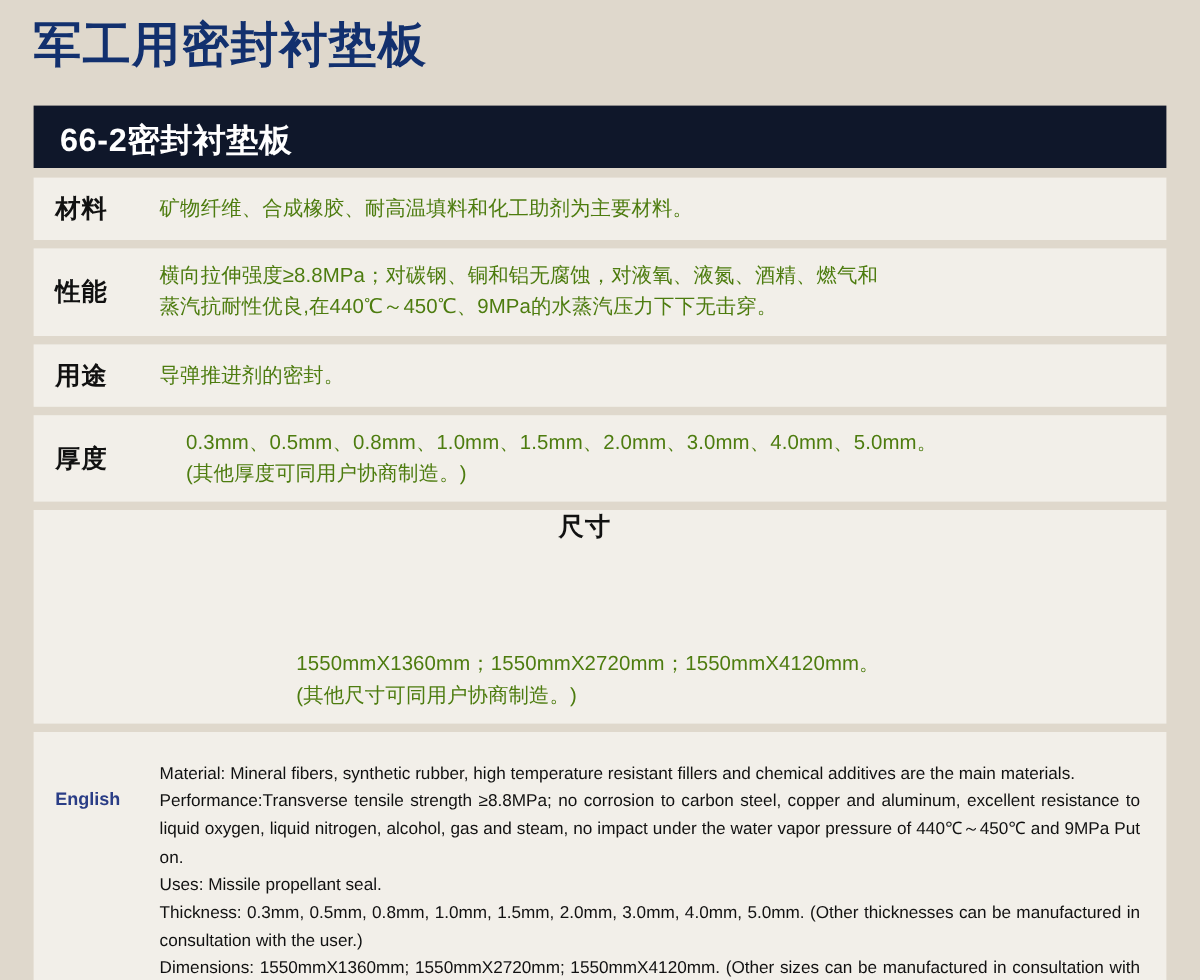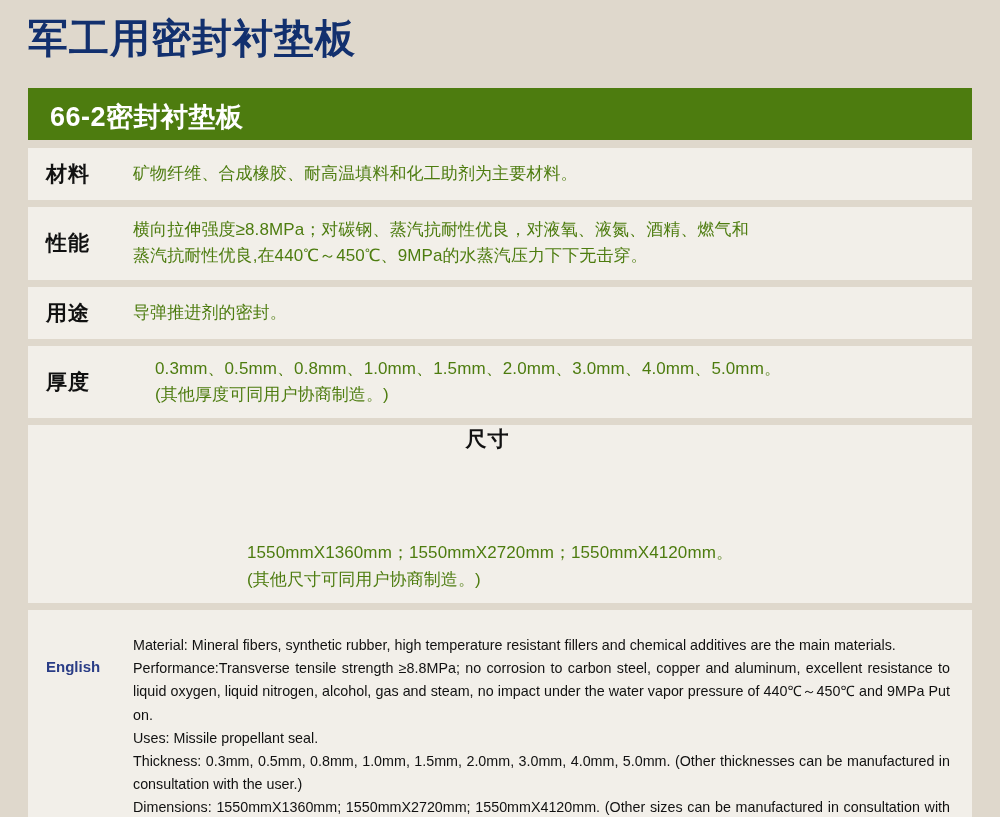--- a/index.html
+++ b/index.html
@@ -30,21 +30,21 @@
     letter-spacing: 1px;
     line-height: 1.2;
     font-family: "Liberation Sans", sans-serif;
   }
   .header-bar {
     position: absolute;
     left: 28px;
     top: 88px;
     width: 944px;
     height: 52px;
-    background: #4d7c0f;
+    background: #0f172a;
     box-sizing: border-box;
   }
   .header-bar .hdr-text {
     position: absolute;
     left: 22px;
     top: 11px;
     color: #ffffff;
     font-size: 27px;
     font-weight: bold;
     letter-spacing: 0.5px;
@@ -138,21 +138,21 @@
     <div class="row r-material">
       <div class="label">材料</div>
       <div class="value">
         <span class="line">矿物纤维、合成橡胶、耐高温填料和化工助剂为主要材料。</span>
       </div>
     </div>
 
     <div class="row r-performance">
       <div class="label">性能</div>
       <div class="value">
-        <span class="line">横向拉伸强度≥8.8MPa；对碳钢、蒸汽抗耐性优良，对液氧、液氮、酒精、燃气和</span>
+        <span class="line">横向拉伸强度≥8.8MPa；对碳钢、铜和铝无腐蚀，对液氧、液氮、酒精、燃气和</span>
         <span class="line">蒸汽抗耐性优良,在440℃～450℃、9MPa的水蒸汽压力下下无击穿。</span>
       </div>
     </div>
 
     <div class="row r-use">
       <div class="label">用途</div>
       <div class="value">
         <span class="line">导弹推进剂的密封。</span>
       </div>
     </div>

